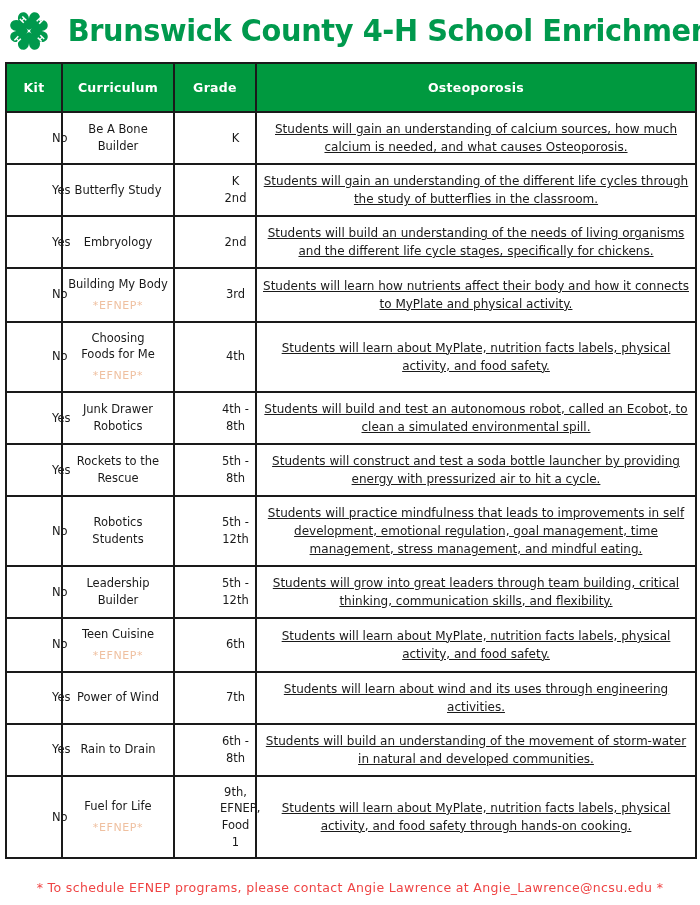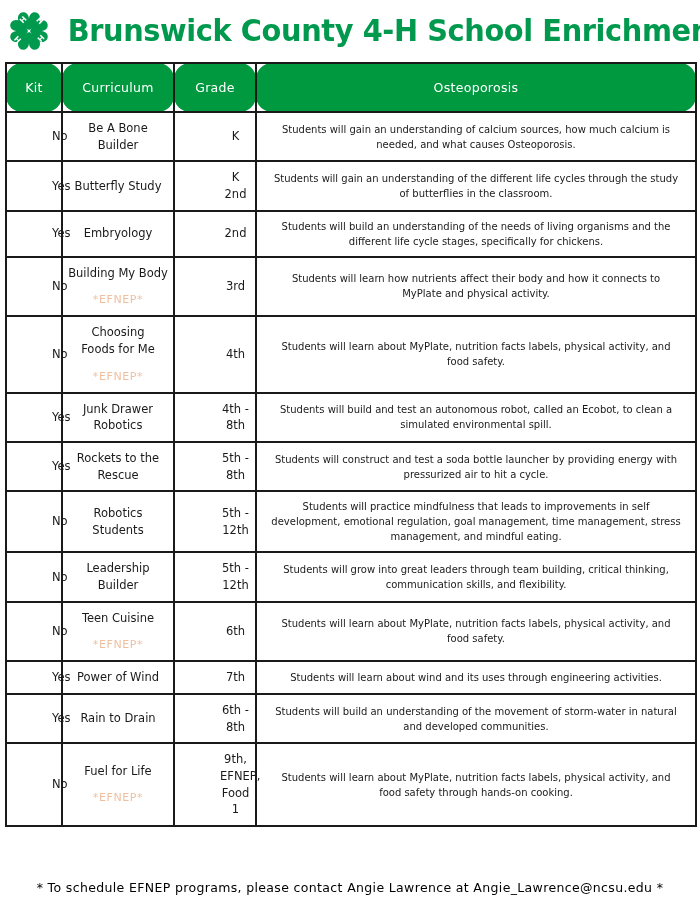--- a/index.html
+++ b/index.html
@@ -69,62 +69,62 @@
   table.kits td {
     border: 2px solid #1a1a1a;
     text-align: center;
     vertical-align: middle;
     font-family: "DejaVu Sans", sans-serif;
   }
   table.kits thead th {
     background: #00993f;
     color: #ffffff;
     font-size: 12.5px;
-    font-weight: normal;
+    font-weight: bold;
     height: 45px;
     letter-spacing: 0.3px;
-    border-radius: 16px;
   }
   table.kits tbody td {
     background: #ffffff;
     color: #1a1a1a;
     font-size: 11.5px;
     line-height: 1.45;
     padding: 7px 4px;
   }
   table.kits tbody td.kit,
   table.kits tbody td.grade {
     font-size: 11.5px;
     padding-left: 45px;
   }
   table.kits tbody td.curr {
     font-size: 11.5px;
   }
   table.kits tbody td.desc {
-    font-size: 10px;
-    padding: 7px 14px;
+    font-size: 12px;
+    padding: 7px 6px;
     line-height: 1.5;
+    text-decoration: underline;
   }
   .efnep {
     display: block;
     color: #efc0a0;
     font-size: 11px;
     letter-spacing: 0.6px;
-    margin-top: 11px;
+    margin-top: 5px;
   }
   .nl { display: block; }
 
   
   .footer {
     position: absolute;
     left: 0;
     right: 0;
     bottom: 10px;
     text-align: center;
-    color: #000000;
+    color: #ef4444;
     font-family: "DejaVu Sans", sans-serif;
     font-size: 12.5px;
     letter-spacing: 0.35px;
     white-space: nowrap;
   }
 </style>
 </head>
 <body>
 
 <div class="page">

